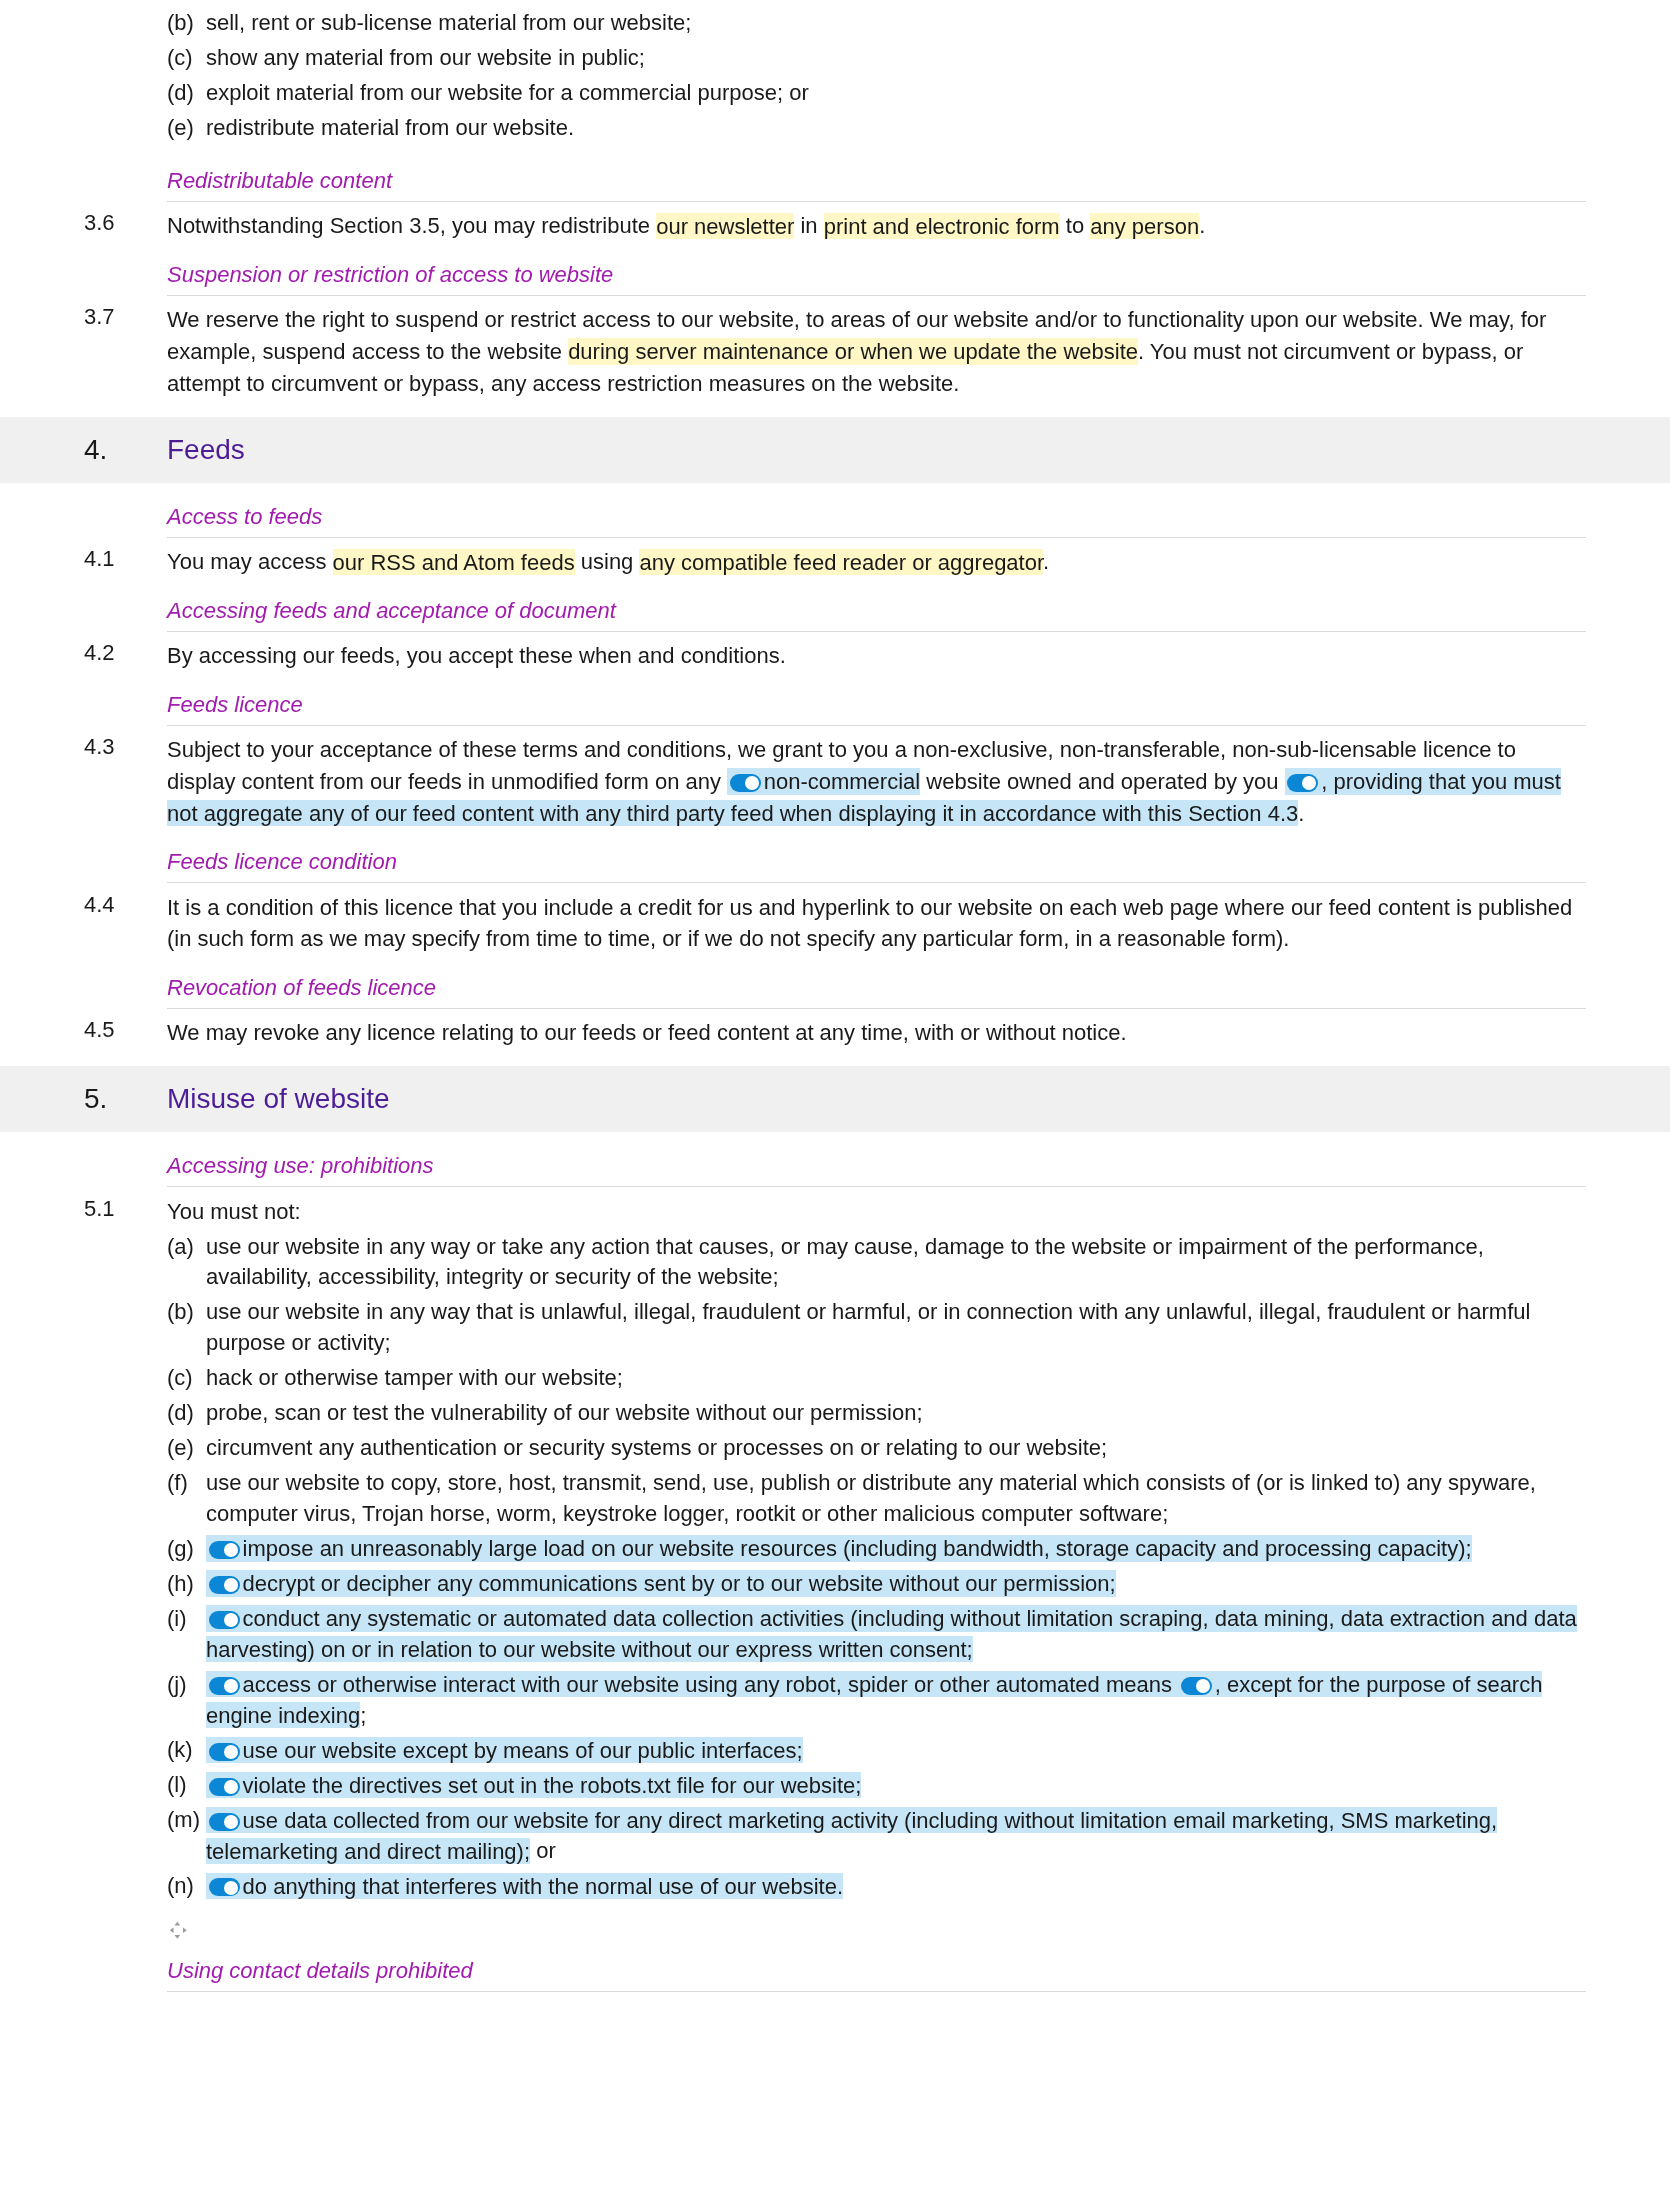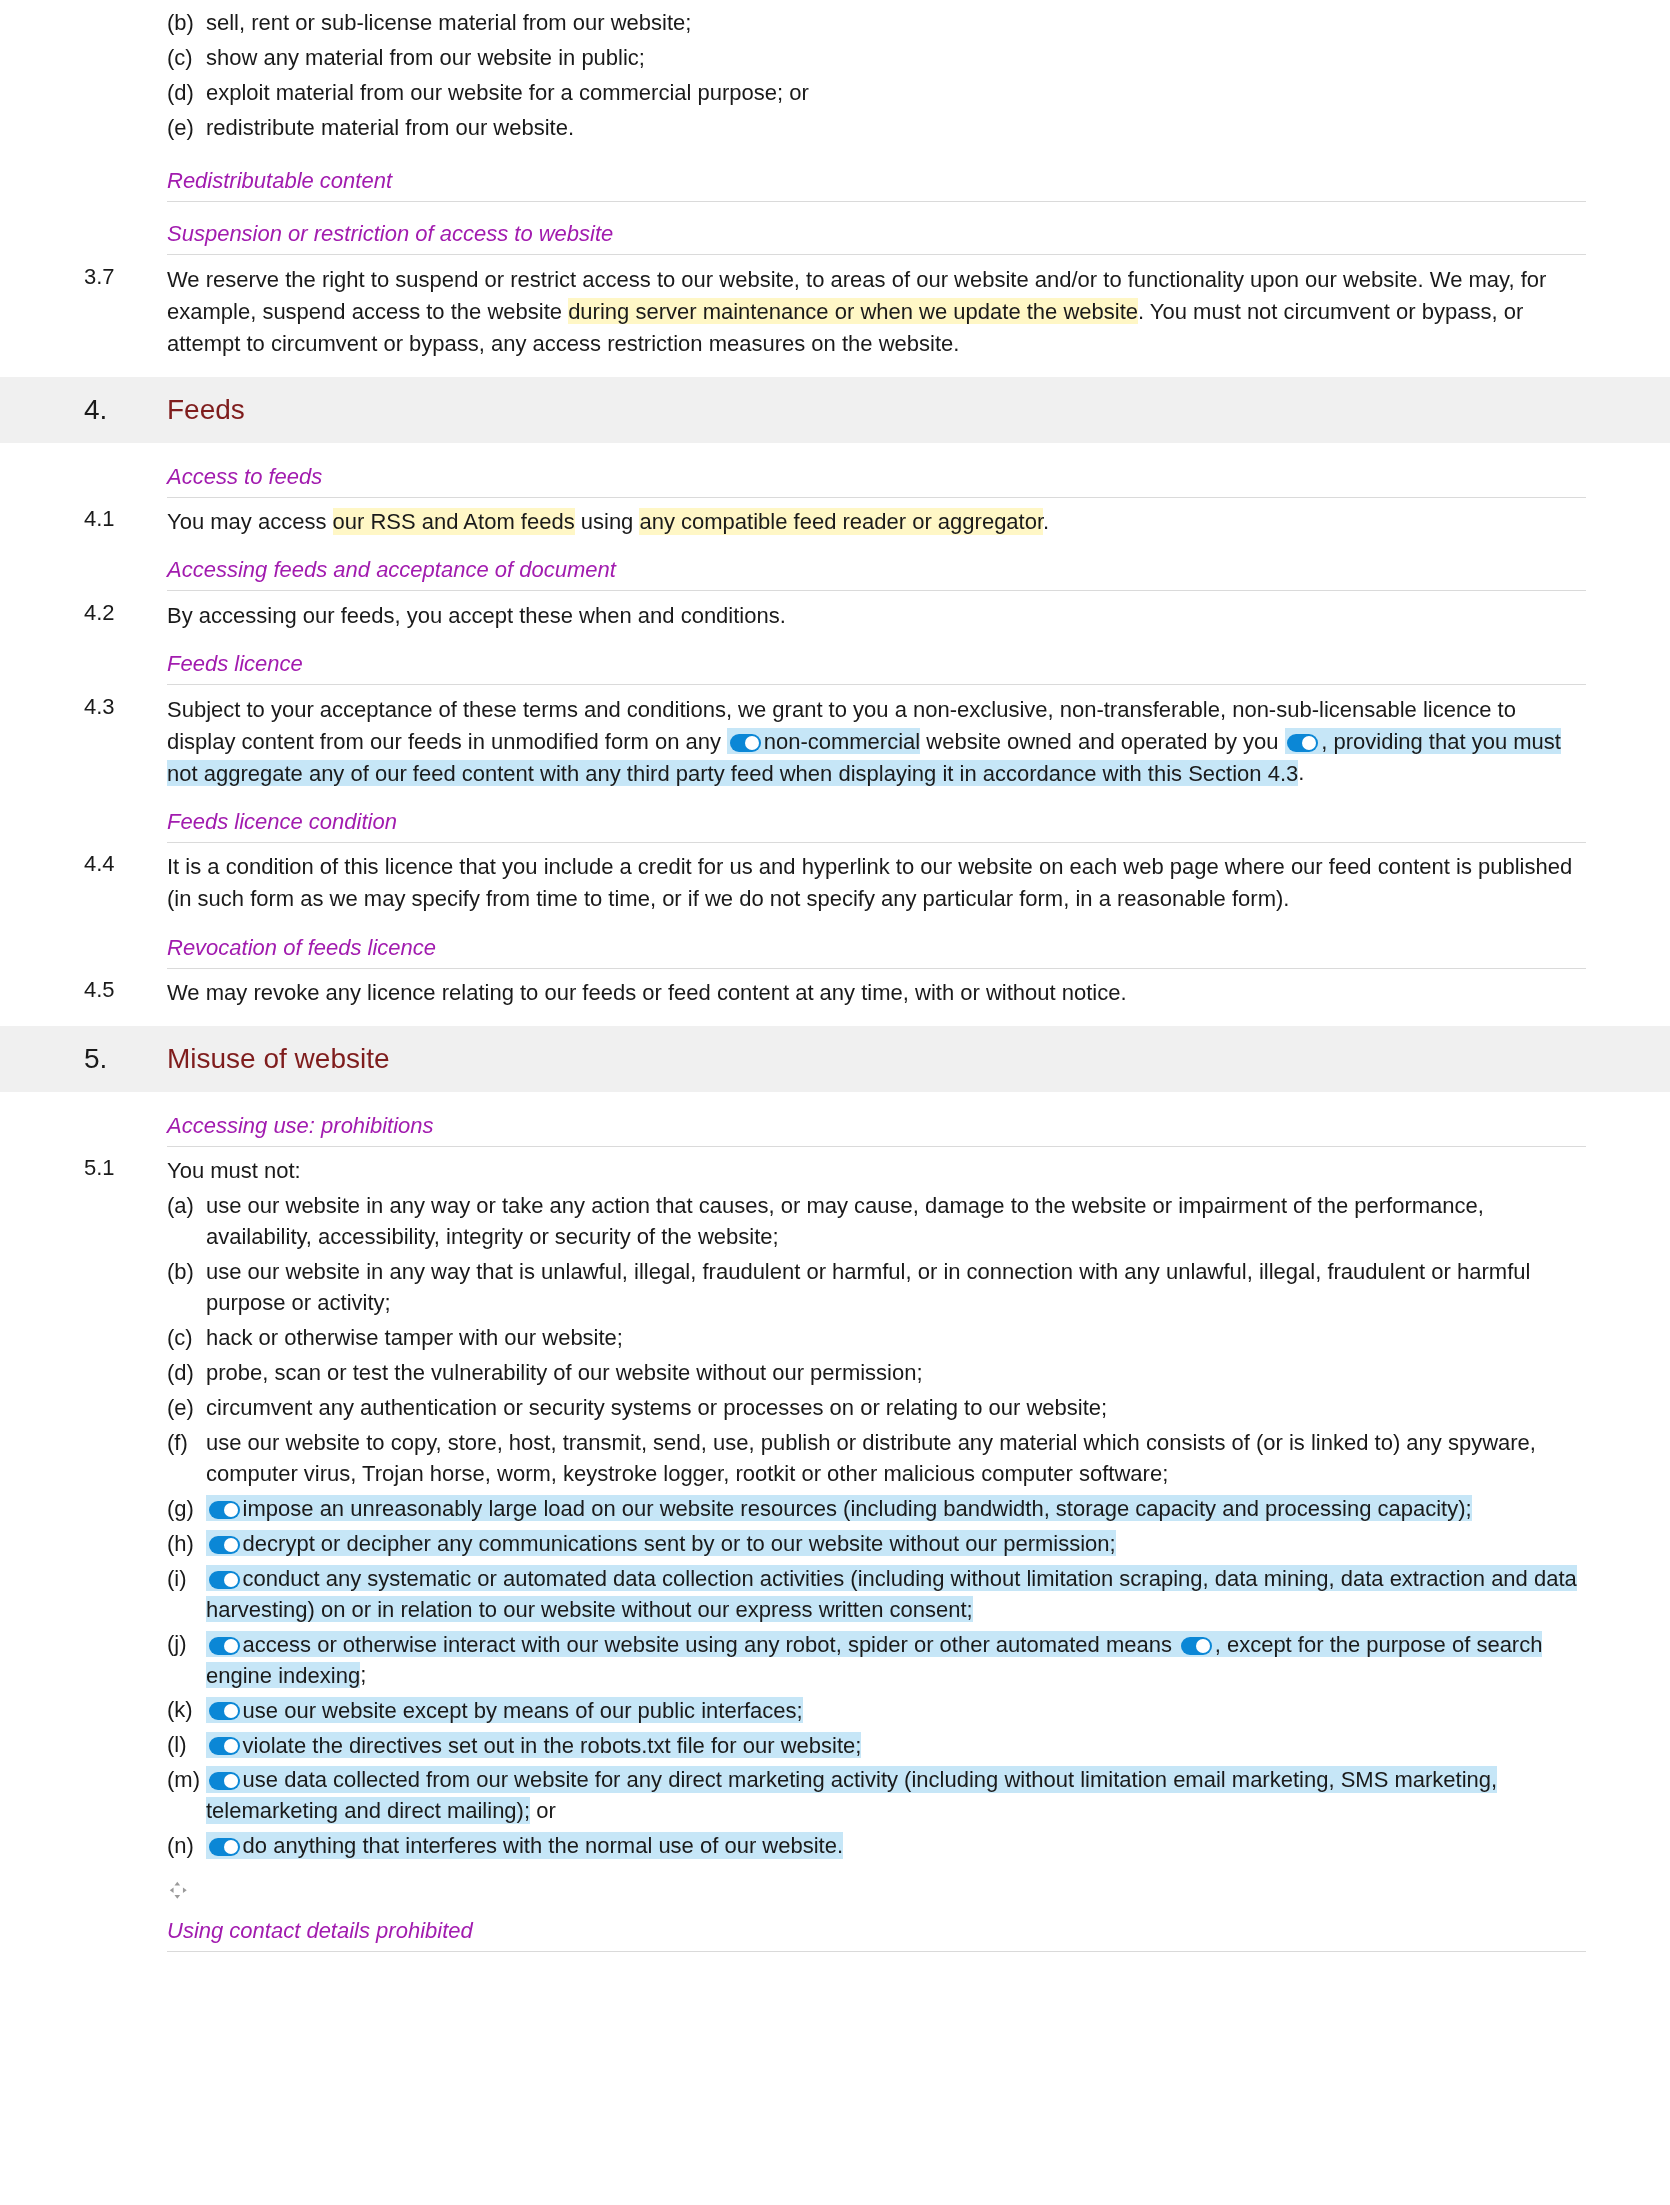--- a/index.html
+++ b/index.html
@@ -56,21 +56,21 @@
   }
   .section-heading .sec-num {
     min-width: 83px;
     flex-shrink: 0;
     font-size: 28px;
     color: #1a1a1a;
     padding-left: 84px;
   }
   .section-heading .sec-title {
     font-size: 28px;
-    color: #7f1d1d;
+    color: #4c1d95;
   }
   .hl-yellow {
     background: #fff7c6;
     padding: 0.7px 0;
   }
   .hl-blue {
     background: #c6e6f7;
     padding: 0.7px 0;
   }
   .toggle {
@@ -141,20 +141,26 @@
           <div class="list-item">
             <div class="list-marker">(e)</div>
             <div class="list-text">redistribute material from our website.</div>
           </div>
         </div>
     </div>
   </div>
 
   <div class="sub-heading">Redistributable content</div>
 
+  <div class="clause-row">
+    <div class="clause-num">3.6</div>
+    <div class="clause-body">
+      <span>Notwithstanding Section 3.5, you may redistribute </span><span class="hl-yellow">our newsletter</span><span> in </span><span class="hl-yellow">print and electronic form</span><span> to </span><span class="hl-yellow">any person</span><span>.</span>
+    </div>
+  </div>
 
   <div class="sub-heading">Suspension or restriction of access to website</div>
 
   <div class="clause-row">
     <div class="clause-num">3.7</div>
     <div class="clause-body">
       <span>We reserve the right to suspend or restrict access to our website, to areas of our website and/or to functionality upon our website. We may, for example, suspend access to the website </span><span class="hl-yellow">during server maintenance or when we update the website</span><span>. You must not circumvent or bypass, or attempt to circumvent or bypass, any access restriction measures on the website.</span>
     </div>
   </div>
 

